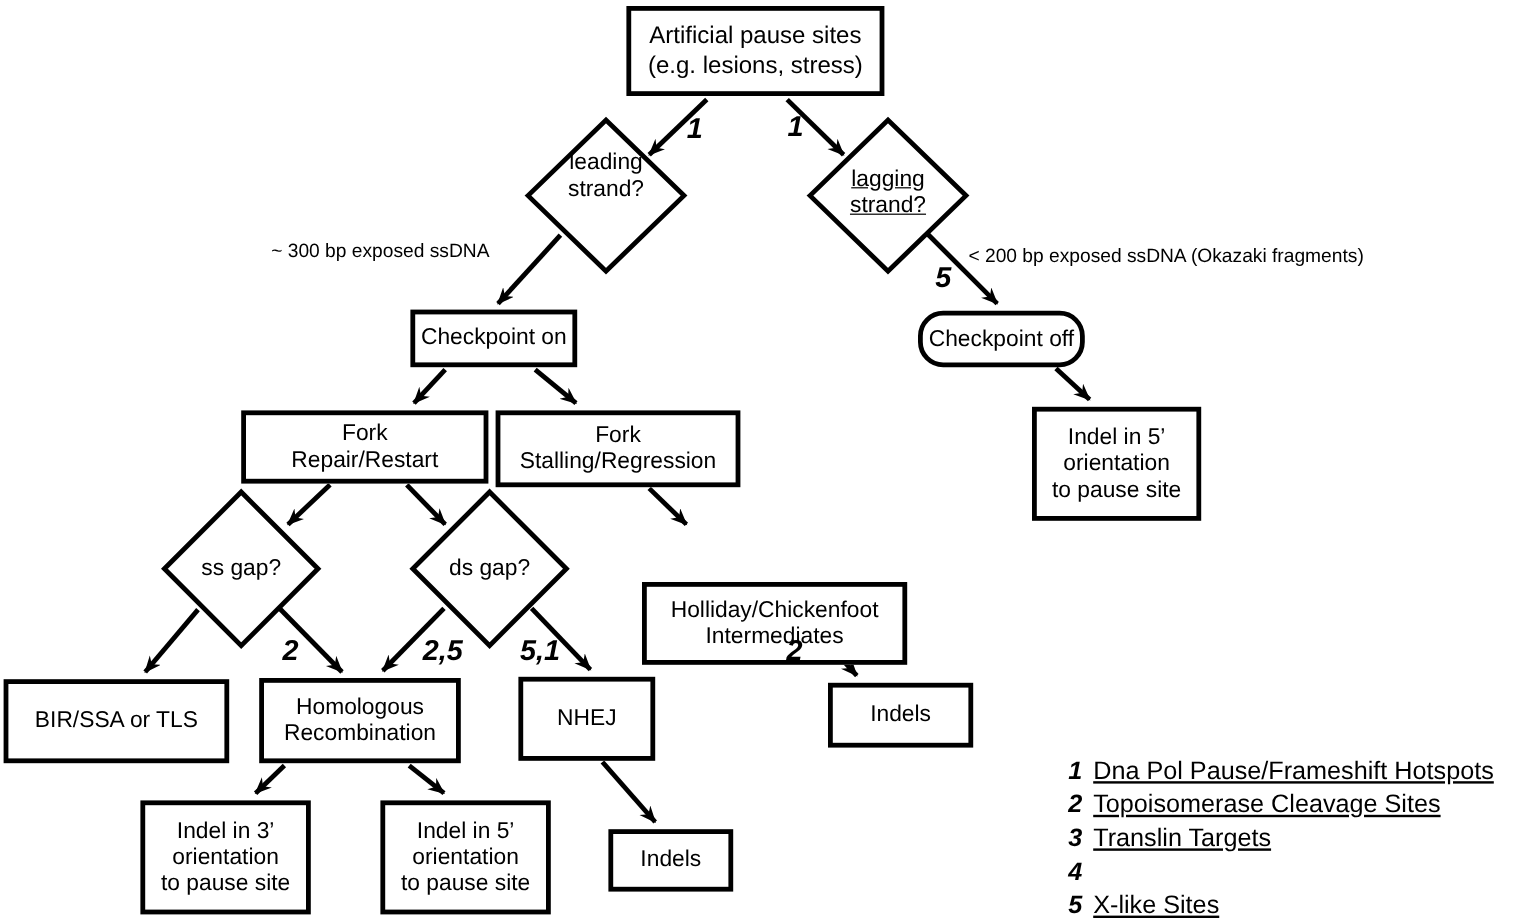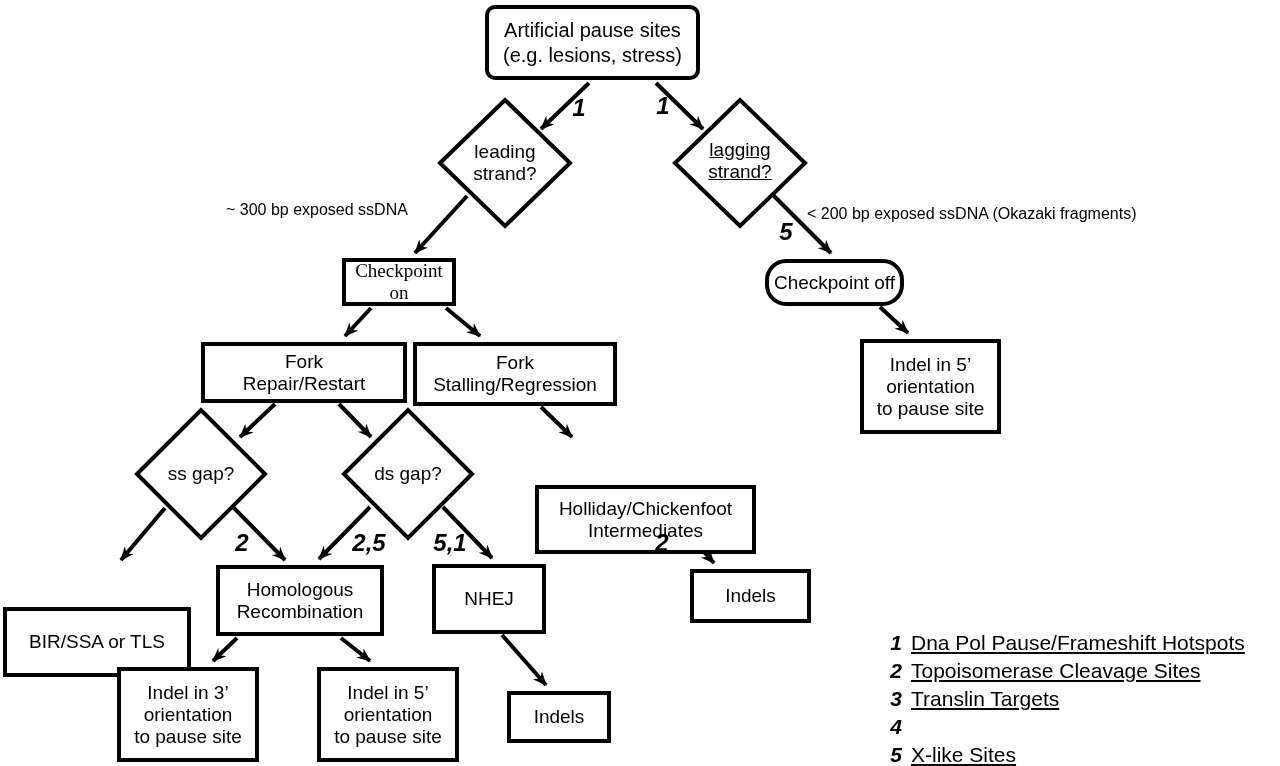--- a/index.html
+++ b/index.html
@@ -90,60 +90,60 @@
     <line x1="232" y1="506" x2="285" y2="560" stroke="#000" stroke-width="4" marker-end="url(#arrow)"></line>
     <line x1="370" y1="507" x2="319" y2="559" stroke="#000" stroke-width="4" marker-end="url(#arrow)"></line>
     <line x1="443" y1="507" x2="492" y2="558" stroke="#000" stroke-width="4" marker-end="url(#arrow)"></line>
     <line x1="667" y1="511" x2="714" y2="563" stroke="#000" stroke-width="4" marker-end="url(#arrow)"></line>
     <line x1="502" y1="635" x2="546" y2="685" stroke="#000" stroke-width="4" marker-end="url(#arrow)"></line>
     <line x1="237" y1="638" x2="213" y2="661" stroke="#000" stroke-width="4" marker-end="url(#arrow)"></line>
     <line x1="341" y1="638" x2="370" y2="661" stroke="#000" stroke-width="4" marker-end="url(#arrow)"></line>
     <line x1="880" y1="307" x2="908" y2="333" stroke="#000" stroke-width="4" marker-end="url(#arrow)"></line>
   </svg>
 
-  <div class="box big" style="left:485px; top:5px; width:215px; height:75px;border-radius:10px;">Artificial pause sites
+  <div class="box big" style="left:522px; top:5px; width:215px; height:75px;">Artificial pause sites
 (e.g. lesions, stress)</div>
 
-  <div class="box" style="left:342px; top:258px; width:114px; height:48px;font-family:Liberation Serif, serif;">Checkpoint on</div>
+  <div class="box" style="left:342px; top:258px; width:139px; height:48px;">Checkpoint on</div>
 
   <div class="box" style="left:765px; top:259px; width:139px; height:47px;border-radius:21px;">Checkpoint off</div>
 
   <div class="box" style="left:201px; top:342px; width:206px; height:61px;">Fork
 Repair/Restart</div>
 
   <div class="box" style="left:413px; top:342px; width:204px; height:64px;">Fork
 Stalling/Regression</div>
 
   <div class="box" style="left:860px; top:339px; width:141px; height:95px;">Indel in 5’
 orientation
 to pause site</div>
 
   <div class="box" style="left:535px; top:441px; width:221px; height:69px;margin-top:44px;">Holliday/Chickenfoot
 Intermediates</div>
 
-  <div class="box" style="left:3px; top:566px; width:188px; height:70px;margin-top:41px;">BIR/SSA or TLS</div>
+  <div class="box" style="left:3px; top:566px; width:188px; height:70px;">BIR/SSA or TLS</div>
 
   <div class="box" style="left:216px; top:565px; width:168px; height:71px;text-align:center;">Homologous
 Recombination</div>
 
   <div class="box" style="left:432px; top:564px; width:114px; height:70px;">NHEJ</div>
 
   <div class="box" style="left:690px; top:569px; width:121px; height:54px;">Indels</div>
 
   <div class="box" style="left:117px; top:667px; width:142px; height:95px;">Indel in 3’
 orientation
 to pause site</div>
 
   <div class="box" style="left:317px; top:667px; width:142px; height:95px;">Indel in 5’
 orientation
 to pause site</div>
 
   <div class="box" style="left:507px; top:691px; width:104px; height:52px;">Indels</div>
 
-  <div class="dlabel" style="left:505px; top:163px;">leading
+  <div class="dlabel" style="left:505px; top:147px;">leading
 strand?</div>
   <div class="dlabel" style="left:740px; top:161px;text-decoration:underline;">lagging
 strand?</div>
   <div class="dlabel" style="left:201px; top:474px;">ss gap?</div>
   <div class="dlabel" style="left:408px; top:474px;">ds gap?</div>
 
   <div class="elabel" style="left:579px; top:108px;">1</div>
   <div class="elabel" style="left:663px; top:106px;">1</div>
   <div class="elabel" style="left:786px; top:232px;">5</div>
   <div class="elabel" style="left:242px; top:543px;">2</div>

